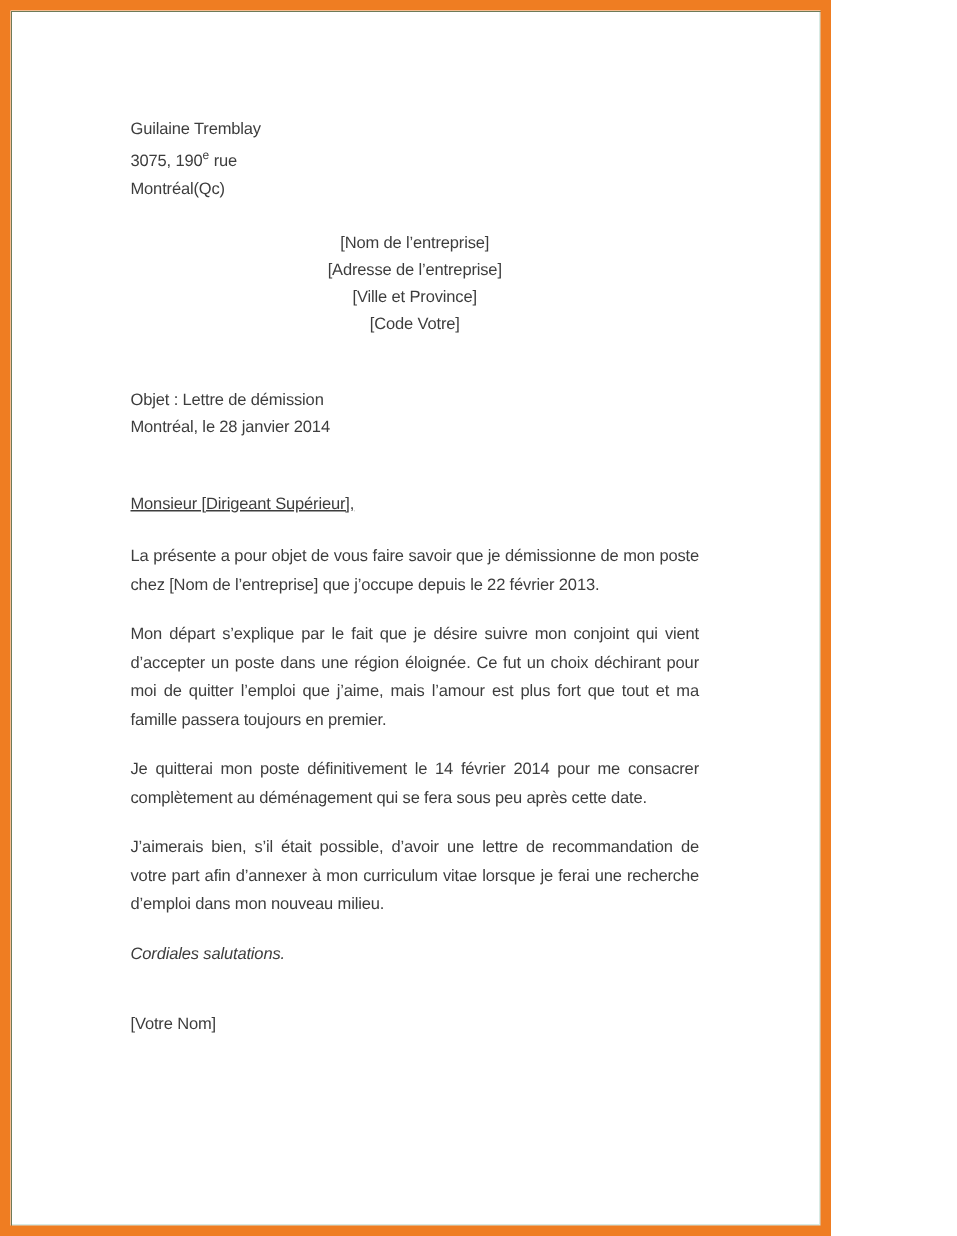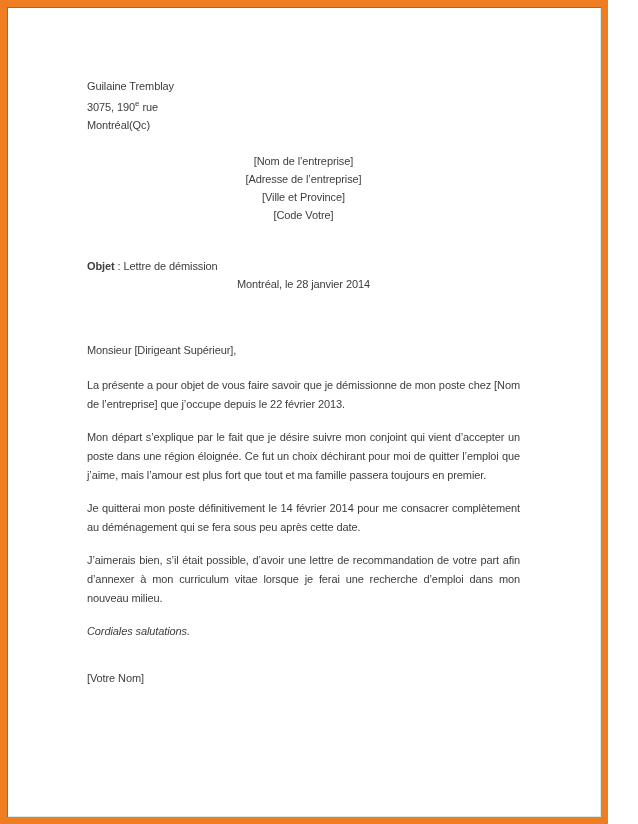--- a/index.html
+++ b/index.html
@@ -1,18 +1,18 @@
 <!DOCTYPE html>
 <html lang="fr"><head>
 <meta charset="utf-8">
 <style>
   html, body { margin: 0; padding: 0; background: #ffffff; }
   .frame {
     box-sizing: border-box;
-    width: 608px;
+    width: 554px;
     height: 824px;
     border: 7px solid #EF7D22;
     background: #ffffff;
     box-shadow:
       inset 1px 1px 0 #6F7B58,
       inset -1px -1px 0 #D8EAE4,
       inset 0 0 0 1px #A9BFAE;
     overflow: hidden;
     font-family: "Liberation Sans", "DejaVu Sans", sans-serif;
     font-size: 11px;
@@ -20,23 +20,23 @@
     color: #3D3D3D;
   }
   .content {
     margin-left: 80px;
     margin-right: 81px;
   }
   .block { line-height: 18px; }
   .sender { margin-top: 70px; }
   .recipient { margin-top: 18px; text-align: center; }
   .subject { margin-top: 33px; line-height: 18px; }
-  .subject .label { font-weight: bold; }
-  .dateline { text-align: center; line-height: 18px; }
-  .salutation { margin-top: 48px; line-height: 18px; }
+  .subject .label { font-weight: normal; }
+  .dateline { text-align: left; line-height: 18px; }
+  .salutation { margin-top: 33px; line-height: 18px; text-decoration: underline; }
   .paragraphs { margin-top: 17px; }
   .paragraphs p {
     margin: 0 0 14px 0;
     line-height: 19px;
     text-align: justify;
   }
   .closing { line-height: 19px; font-style: italic; }
   .signature { margin-top: 28px; line-height: 18px; }
   .sup { vertical-align: super; font-size: 8px; letter-spacing: 0; }
 </style>

